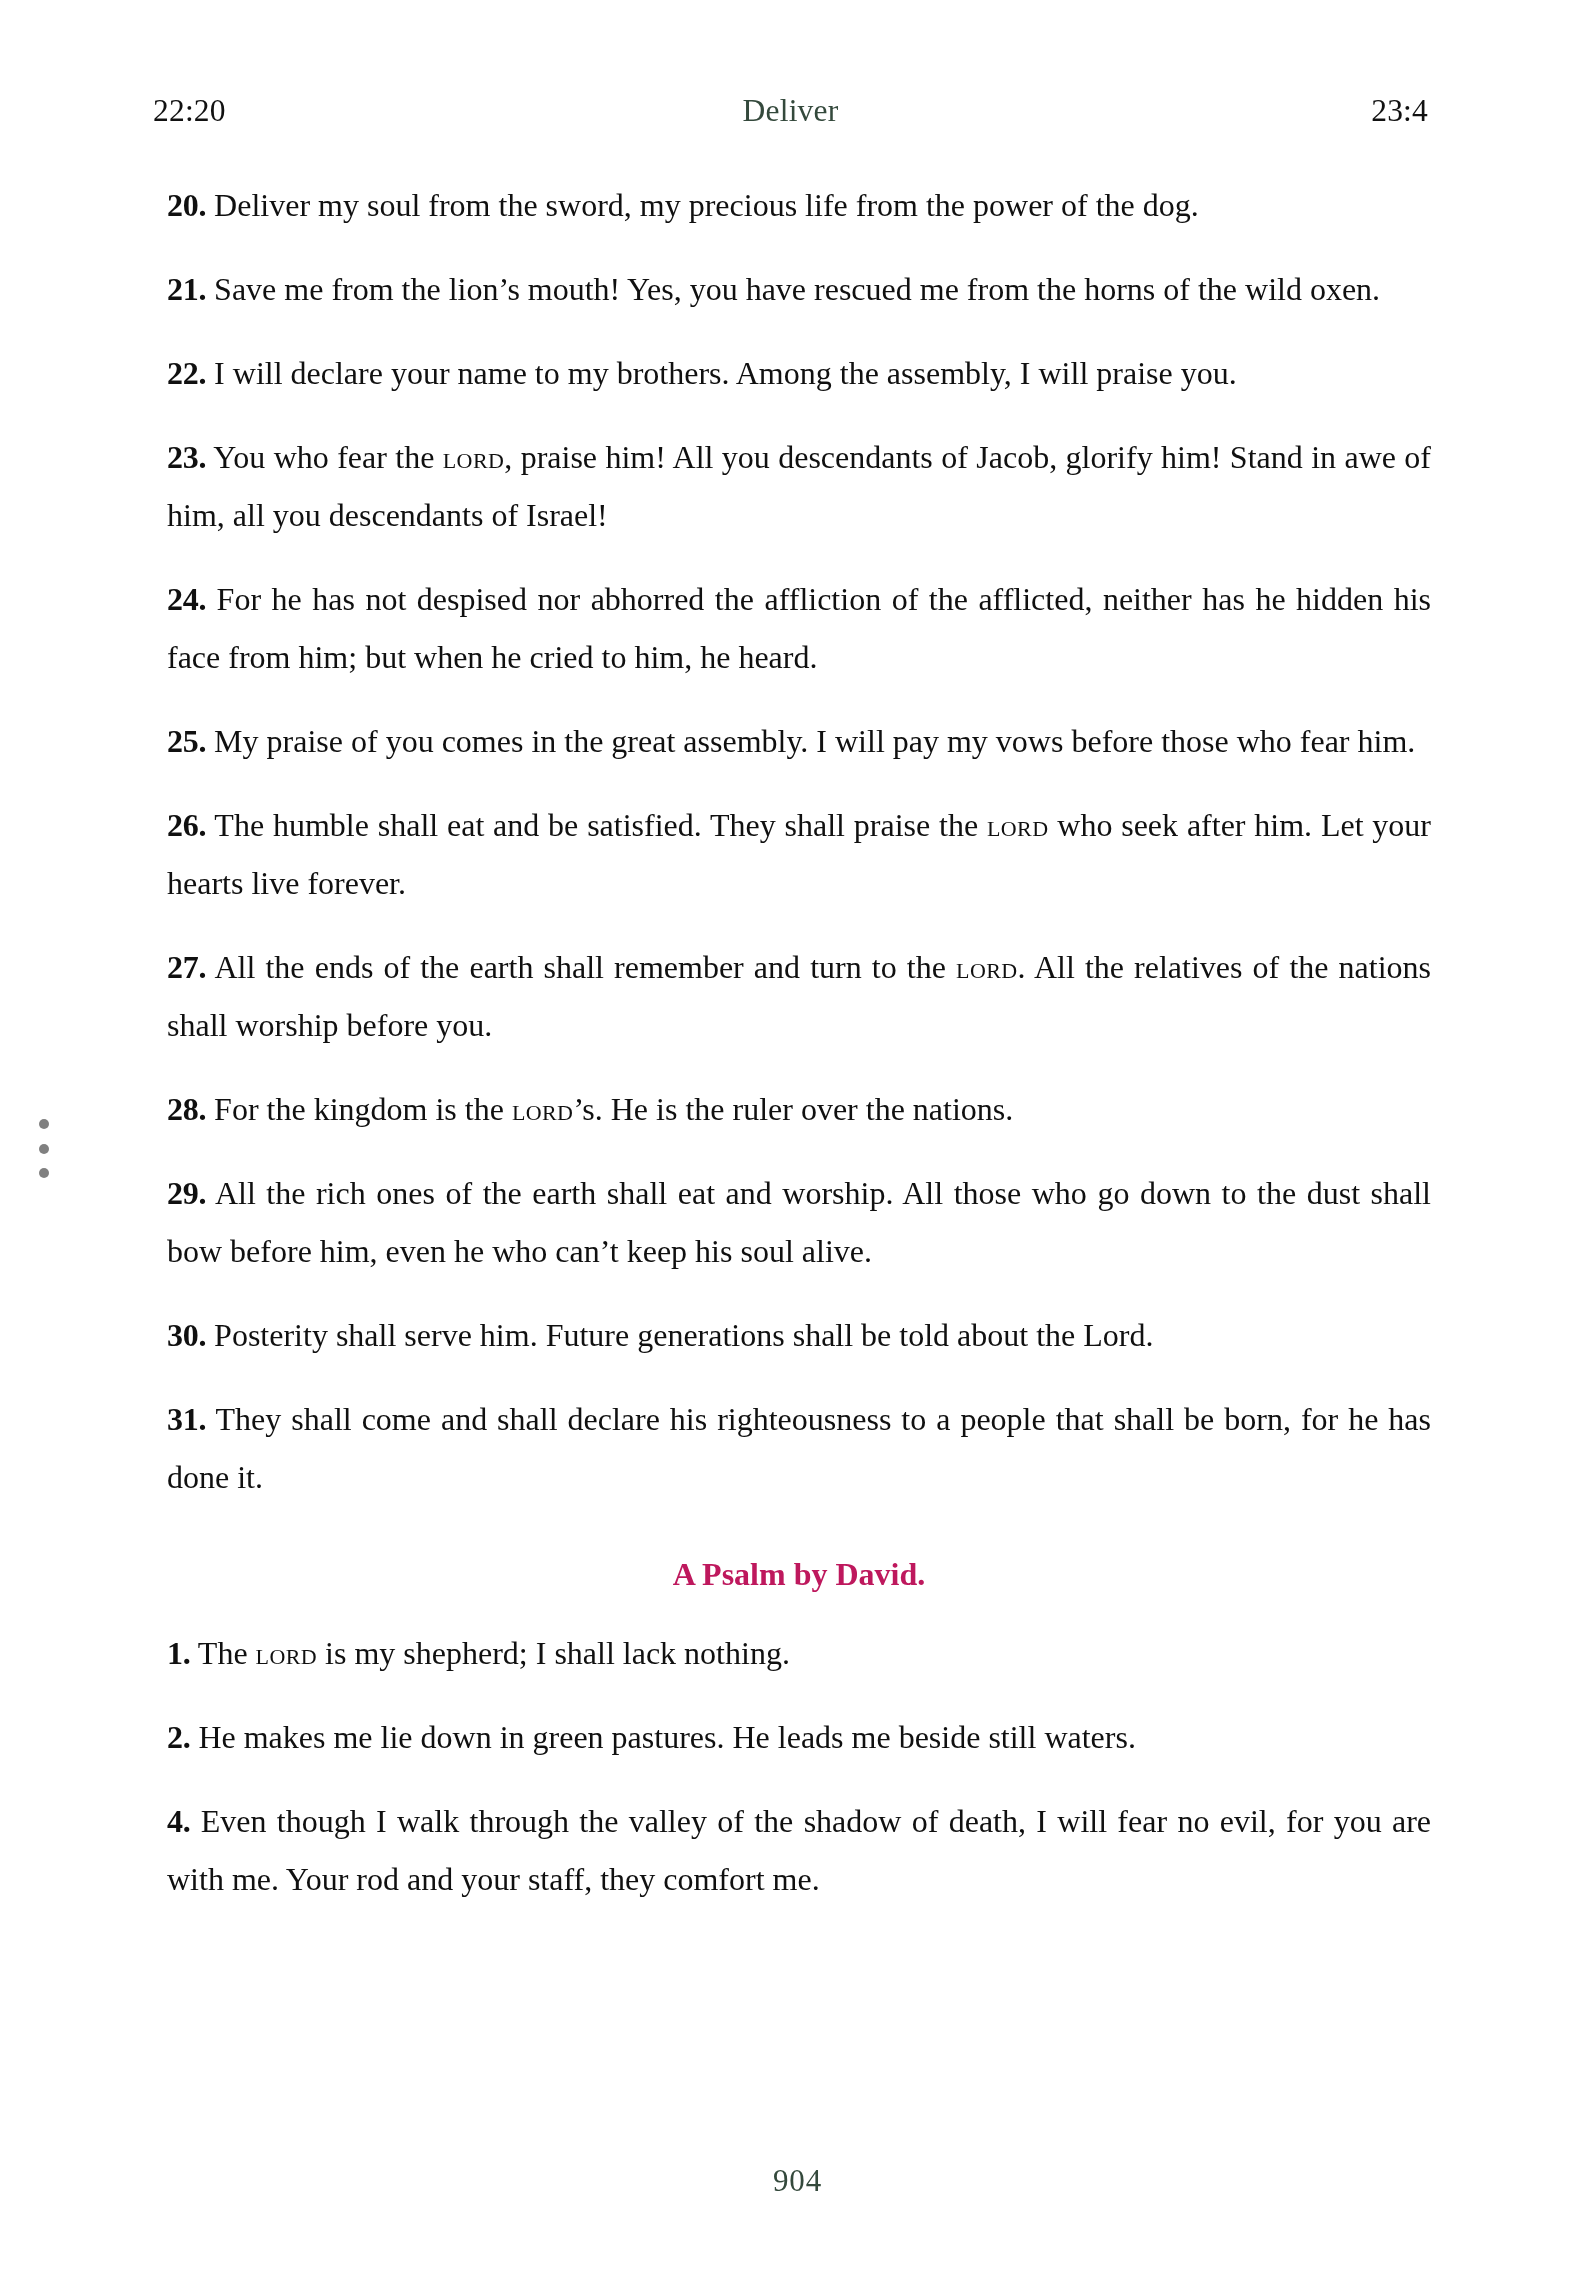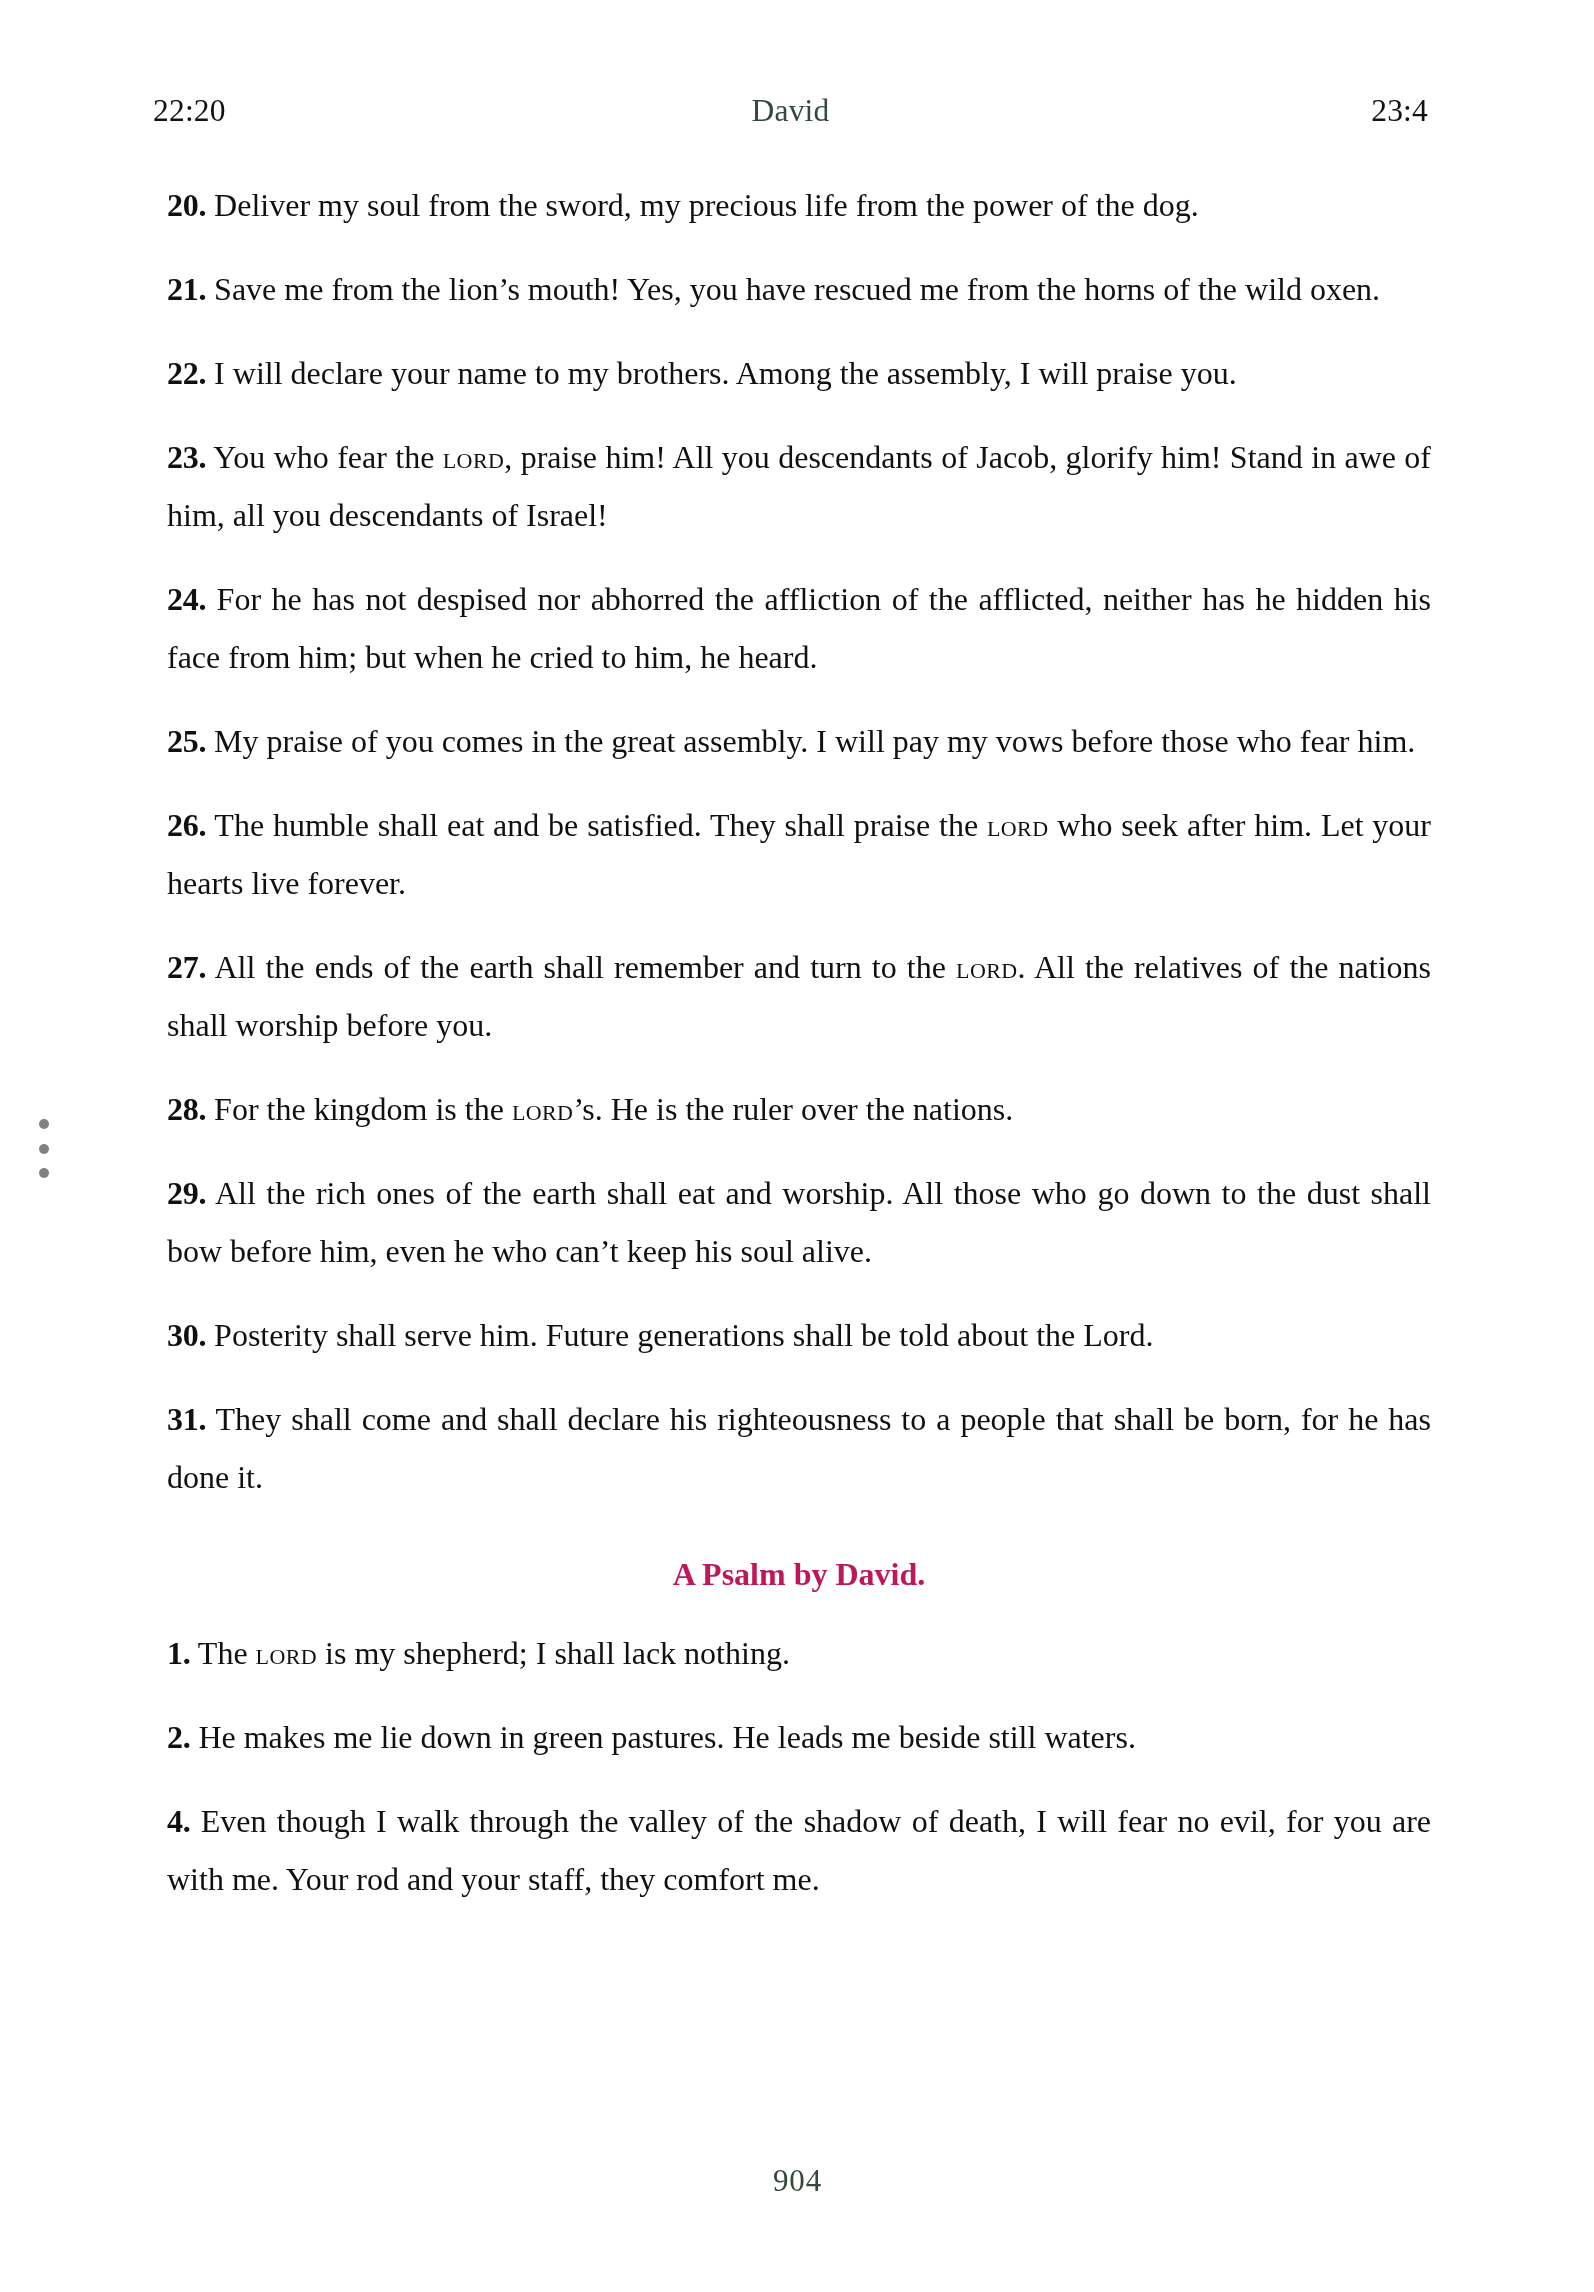--- a/index.html
+++ b/index.html
@@ -137,21 +137,21 @@
     letter-spacing: 0.9px;
   }
 </style>
 </head>
 <body>
 
 <div class="page">
 
   <div class="running-head">
     <span class="rh-ref">22:20</span>
-    <span class="rh-title">David</span>
+    <span class="rh-title">Deliver</span>
     <span class="rh-ref">23:4</span>
   </div>
 
   <div class="margin-menu">
     <span class="dot"></span>
     <span class="dot"></span>
     <span class="dot"></span>
   </div>
 
   <div class="column">

